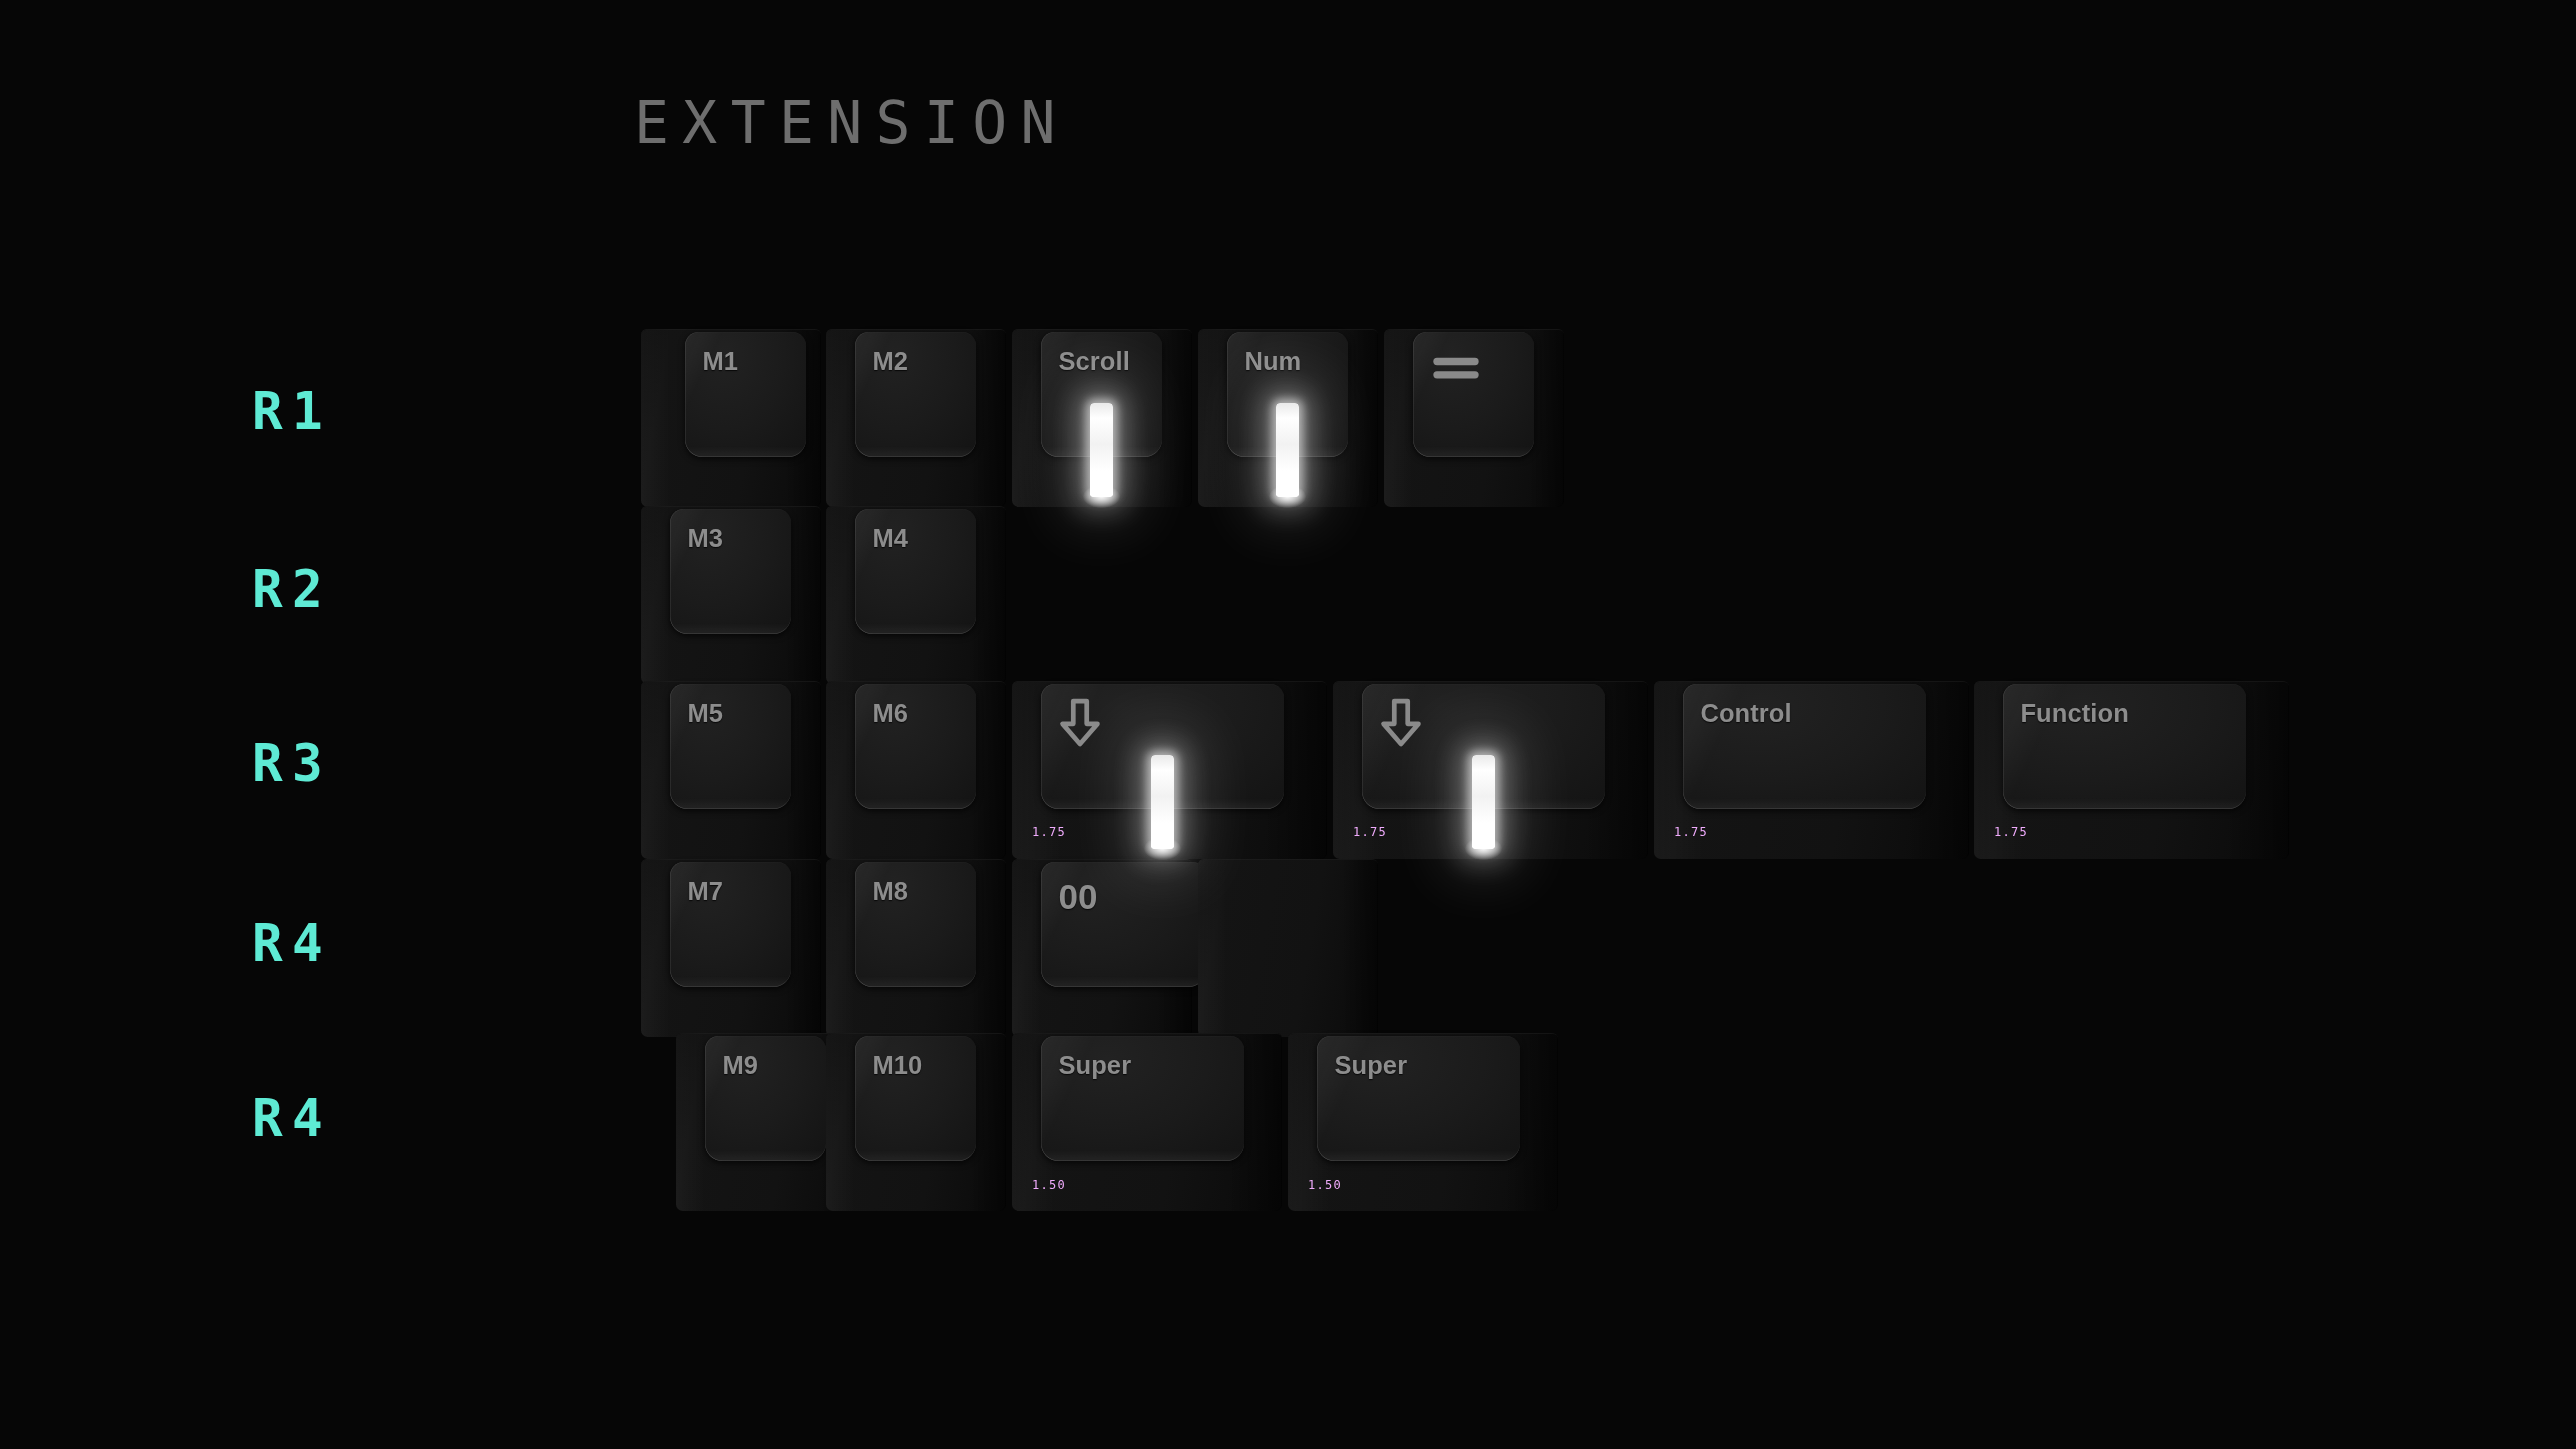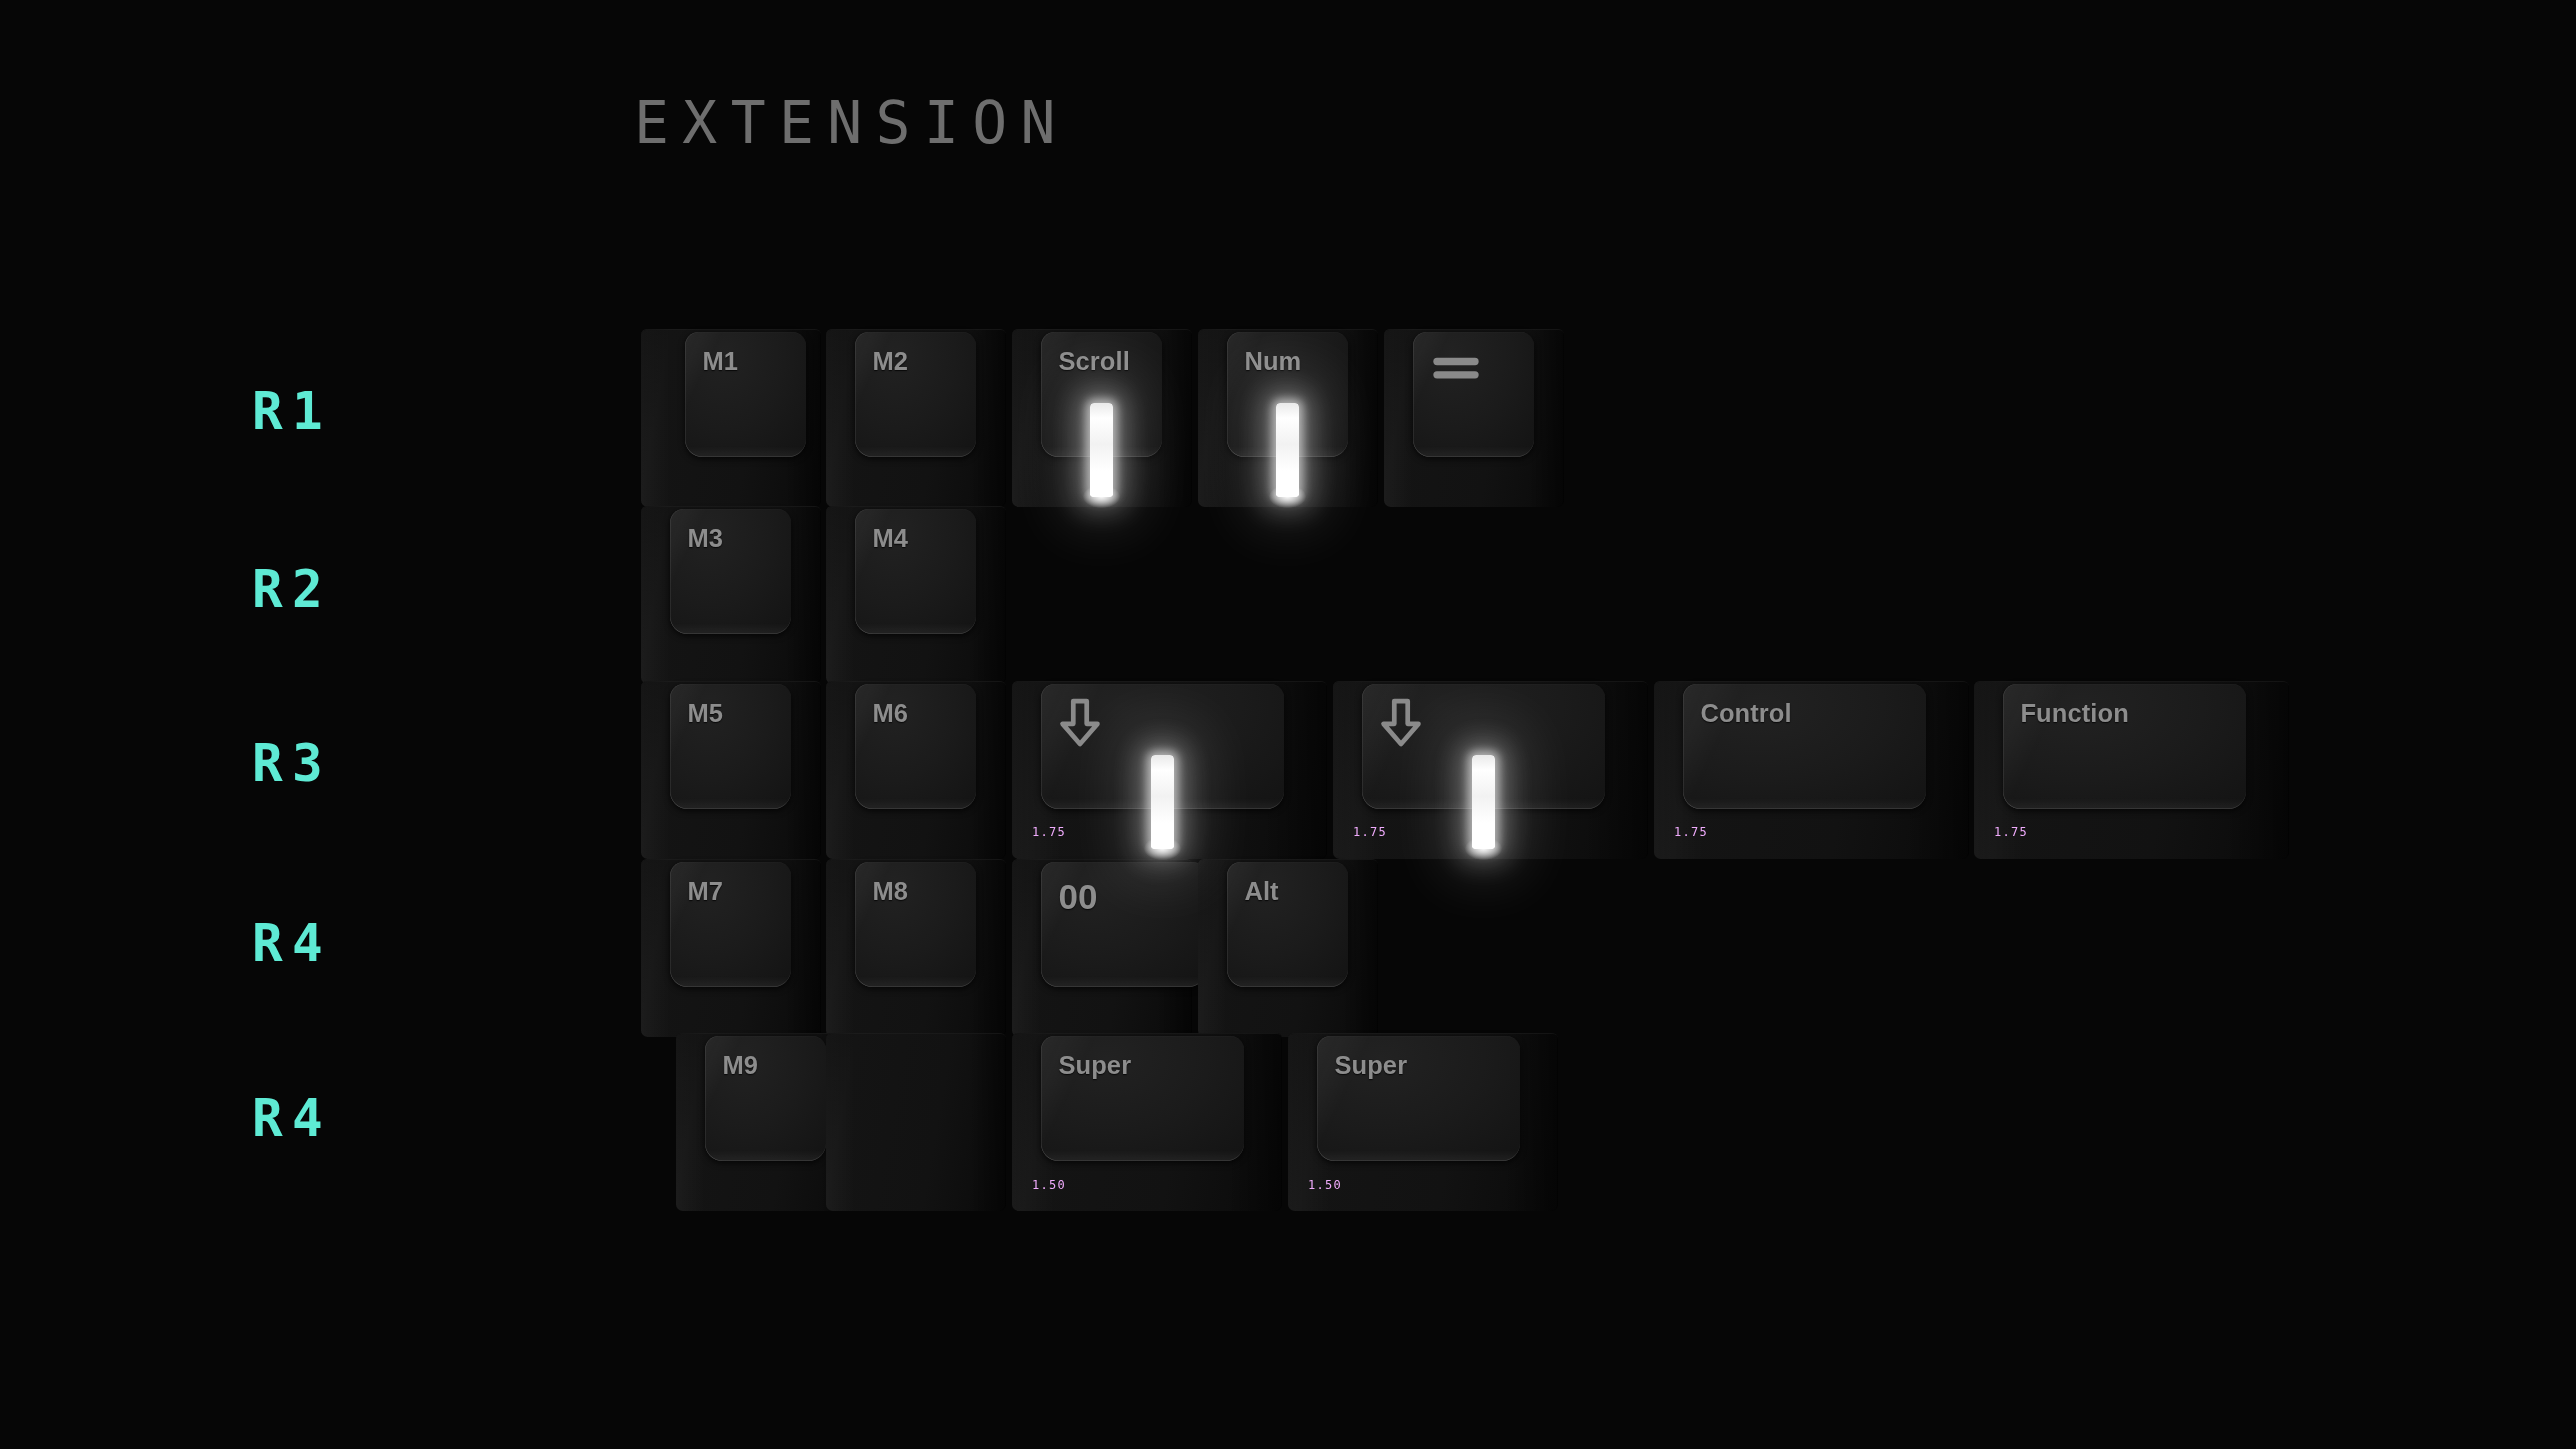--- a/index.html
+++ b/index.html
@@ -275,32 +275,32 @@
         </div>
       </div>
       <div class="keycap" style="left: 1012px; top: 859px; width: 180px; height: 178px;">
         <div class="skirt"></div>
         <div class="top" style="left: 29px; top: 2.7px; width: 121px; height: 125px; padding-left: 44px;">
           <span class="legend big">00</span>
         </div>
       </div>
       <div class="keycap" style="left: 1198px; top: 859px; width: 180px; height: 178px;">
         <div class="skirt"></div>
-        <div class="top" style="left: 29px; top: 2.7px; width: 121px; height: 125px;">
-          <span class="legend">Alt</span>
-        </div>
       </div>
       <div class="keycap" style="left: 641px; top: 1033px; width: 180px; height: 178px; margin-left: 35px;">
         <div class="skirt"></div>
         <div class="top" style="left: 29px; top: 2.7px; width: 121px; height: 125px;">
           <span class="legend">M9</span>
         </div>
       </div>
       <div class="keycap" style="left: 826px; top: 1033px; width: 180px; height: 178px;">
         <div class="skirt"></div>
+        <div class="top" style="left: 29px; top: 2.7px; width: 121px; height: 125px;">
+          <span class="legend">M10</span>
+        </div>
       </div>
       <div class="size-label" style="left: 1032px; top: 1179px;">1.50</div>
       <div class="keycap" style="left: 1012px; top: 1033px; width: 270px; height: 178px;">
         <div class="skirt"></div>
         <div class="top" style="left: 29px; top: 2.7px; width: 203px; height: 125px;">
           <span class="legend">Super</span>
         </div>
       </div>
       <div class="size-label" style="left: 1308px; top: 1179px;">1.50</div>
       <div class="keycap" style="left: 1288px; top: 1033px; width: 270px; height: 178px;">

